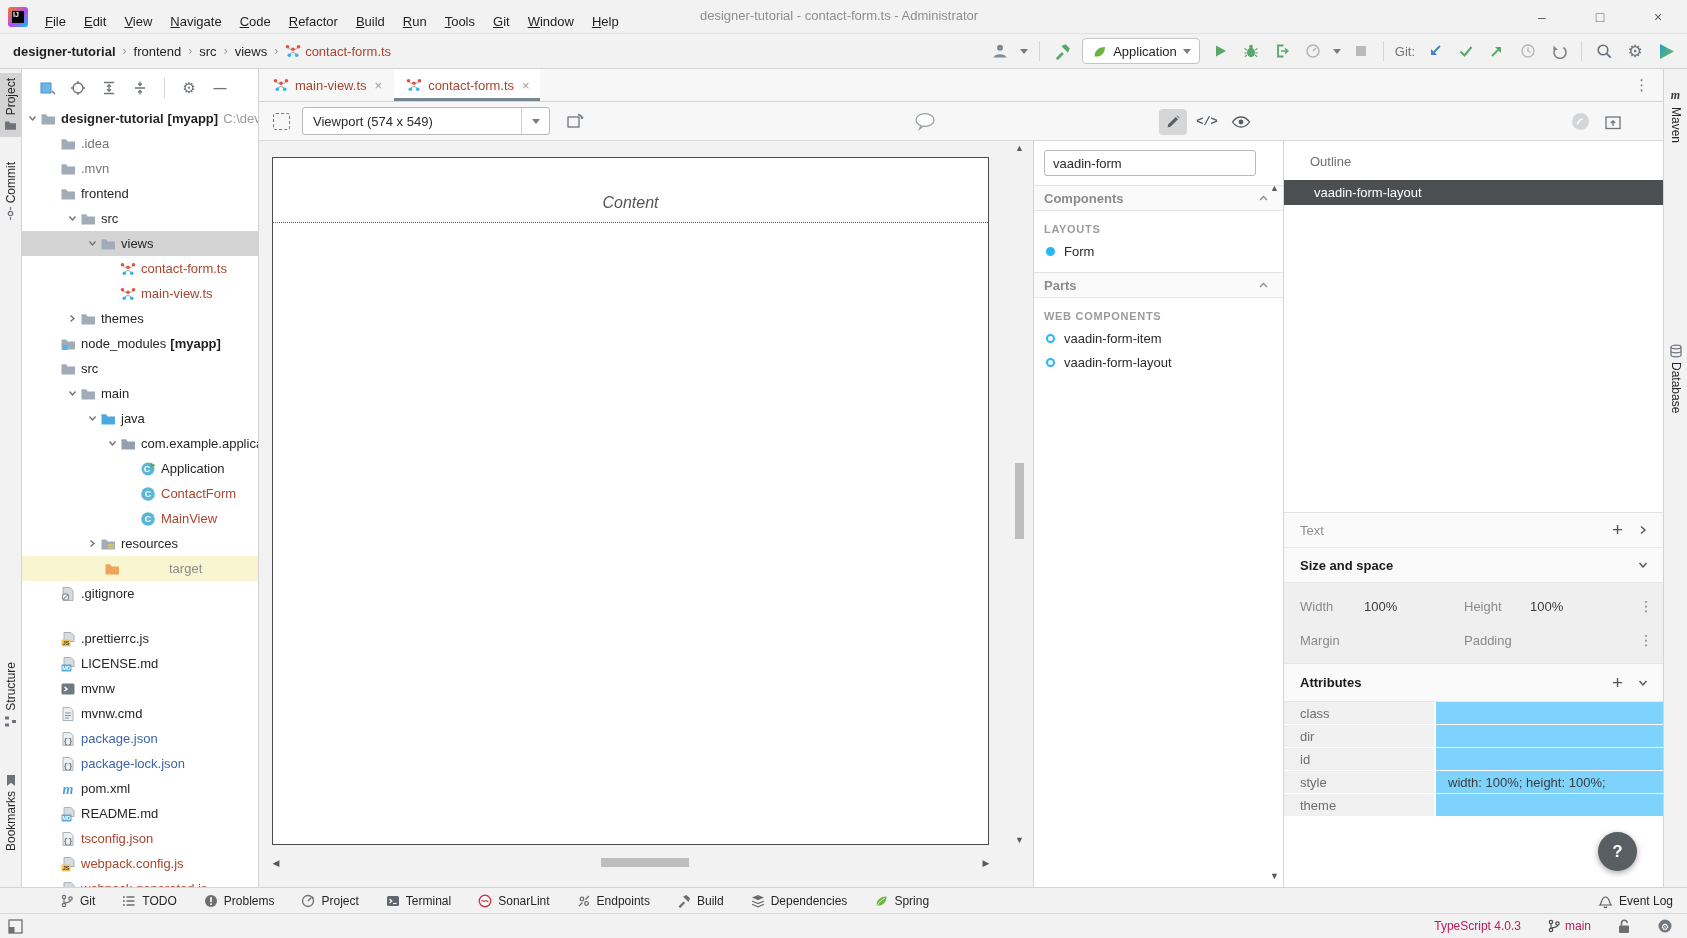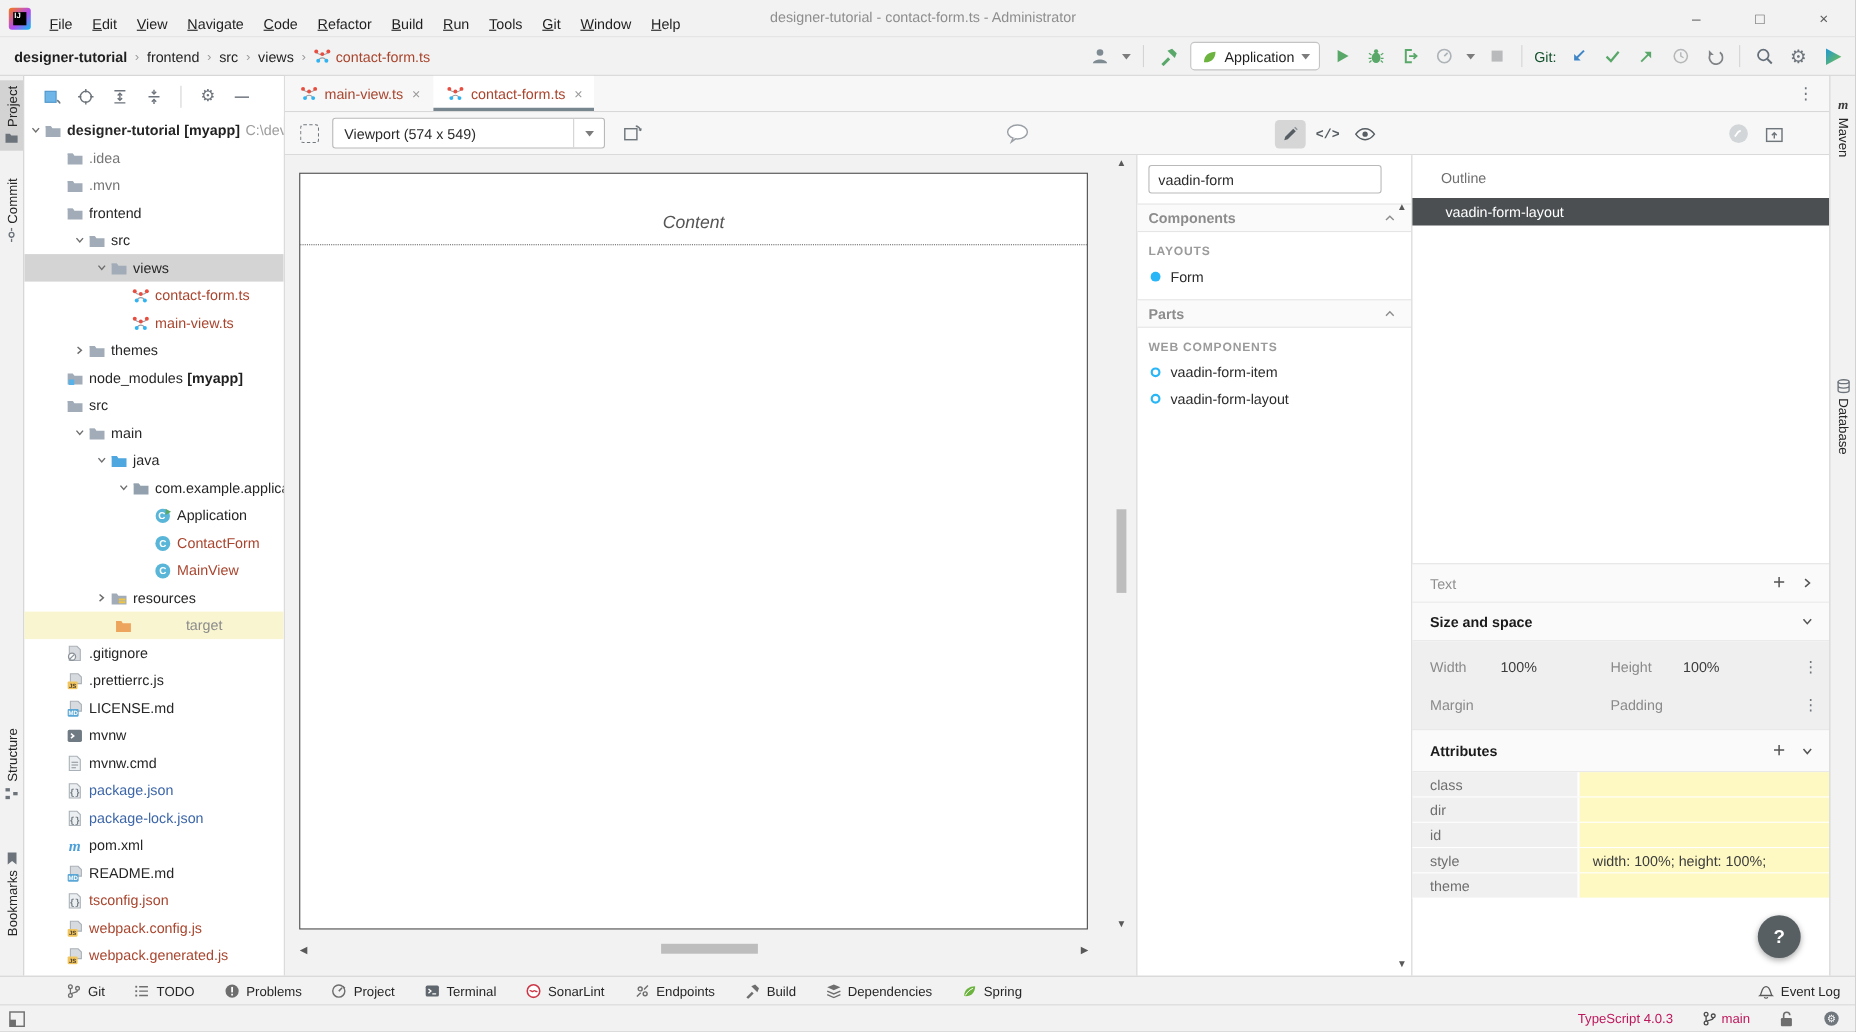--- a/index.html
+++ b/index.html
@@ -25,21 +25,21 @@
   .crumbs { display:flex; align-items:center; margin-left:10px; gap:2px; }
   .crumb { padding:2px 3px; }
   .crumb.first { font-weight:bold; }
   .crumb-sep { color:#9a9a9a; font-size:12px; padding:0 2px; }
   .crumb-file { color:#a9452e; display:flex; align-items:center; gap:4px; padding:2px 3px; }
   .tb-right { position:absolute; right:10px; display:flex; align-items:center; gap:9px; }
   .tb-ico { width:22px; height:22px; display:flex; align-items:center; justify-content:center; }
   .tb-sep { width:1px; height:20px; background:#d4d4d4; margin:0 2px; }
   .run-combo { display:flex; align-items:center; gap:6px; background:#fff; border:1px solid #c4c4c4; border-radius:4px; height:26px; padding:0 8px; }
   .caret { width:0; height:0; border-left:4px solid transparent; border-right:4px solid transparent; border-top:5px solid #7c7c7c; display:inline-block; }
-  .gitlabel { color:#14532d; }
+  .gitlabel { color:#737373; }
   .gear-glyph { font-size:17px; color:#6c737b; line-height:1; }
 
   
   .main { display:flex; height:818px; }
   .stripe { background:#f2f2f2; position:relative; }
   .stripe-left { width:22px; border-right:1px solid #d4d4d4; }
   .stripe-right { width:24px; border-left:1px solid #d4d4d4; }
   .vtab { position:absolute; left:0; width:100%; display:flex; flex-direction:column; align-items:center; gap:4px; padding:5px 0; color:#262626; font-size:12px; }
   .vtab.active { background:#d3d3d3; }
   .vtext-up { writing-mode:vertical-rl; transform:rotate(180deg); }
@@ -115,21 +115,21 @@
   .prop-title-dim { color:#909090; }
   .prop-title-bold { color:#1b1b1b; font-weight:bold; }
   .prop-plus { font-size:19px; color:#555; margin-right:14px; font-weight:normal; }
   .size-block { background:#efefef; padding:6px 0; border-bottom:1px solid #e7e7e7; }
   .size-row { height:34px; display:flex; align-items:center; padding:0 10px 0 16px; color:#8a8a8a; }
   .size-row .val { color:#3c3c3c; }
   .kebab { color:#6f767c; font-size:14px; margin-left:auto; }
   .attr-table { }
   .attr-row { display:flex; height:23px; border-bottom:1px solid #fff; }
   .attr-name { width:152px; background:#f0f0f0; border-right:2px solid #fff; display:flex; align-items:center; padding-left:16px; color:#6e6e6e; }
-  .attr-val { flex:1; background:#fef9c3; display:flex; align-items:center; padding-left:12px; color:#3c3c3c; }
+  .attr-val { flex:1; background:#7dd3fc; display:flex; align-items:center; padding-left:12px; color:#3c3c3c; }
   .help-fab { position:absolute; right:26px; bottom:16px; width:39px; height:39px; border-radius:50%; background:#575f63; color:#fff; font-size:17px; font-weight:bold; display:flex; align-items:center; justify-content:center; box-shadow:0 2px 6px rgba(0,0,0,.35); }
 
   
   .bottombar { height:26px; background:#f2f2f2; border-top:1px solid #d4d4d4; display:flex; align-items:center; padding-left:60px; gap:27px; position:relative; }
   .bb-item { display:flex; align-items:center; gap:6px; color:#262626; font-size:12px; }
   .bb-right { position:absolute; right:14px; display:flex; align-items:center; gap:6px; color:#262626; font-size:12px; }
   .statusbar { height:25px; background:#f2f2f2; border-top:1px solid #d9d9d9; display:flex; align-items:center; position:relative; }
   .sb-left { margin-left:8px; display:flex; }
   .sb-right { position:absolute; right:14px; display:flex; align-items:center; gap:26px; color:#be185d; font-size:12px;justify-content:center; }
 
@@ -619,21 +619,21 @@
             <span class="chev"></span>
             <span class="ticon">
               <svg width="16" height="16" viewBox="0 0 16 16" xmlns="http://www.w3.org/2000/svg">
                 <path d="M3 1.5h7l3 3v10H3z" fill="#d7dbdf" stroke="#aab1b8"></path>
                 <circle cx="5.5" cy="11" r="3.2" fill="#fff" stroke="#8a9199" stroke-width="1.2"></circle>
                 <path d="M3.4 13.2l4.3-4.3" stroke="#8a9199" stroke-width="1.2"></path>
               </svg>
             </span>
             <span class="tlabel " style="">.gitignore</span>
           </div>
-          <div class="trow" style="padding-left: 24px;">
+          <div class="trow" style="padding-left: 24px; margin-top: 20px;">
             <span class="chev"></span>
             <span class="ticon">
               <svg width="16" height="16" viewBox="0 0 16 16" xmlns="http://www.w3.org/2000/svg">
                 <path d="M4 1.5h7l3 3v6H4z" fill="#d7dbdf" stroke="#aab1b8"></path>
                 <rect x="1.5" y="8.5" width="9" height="7" rx="1" fill="#f2c55c"></rect>
                 <text x="6" y="14" font-size="5.5" font-weight="bold" fill="#4c4234" text-anchor="middle" font-family="Liberation Sans,sans-serif">JS</text>
               </svg>
             </span>
             <span class="tlabel " style="">.prettierrc.js</span>
           </div>

